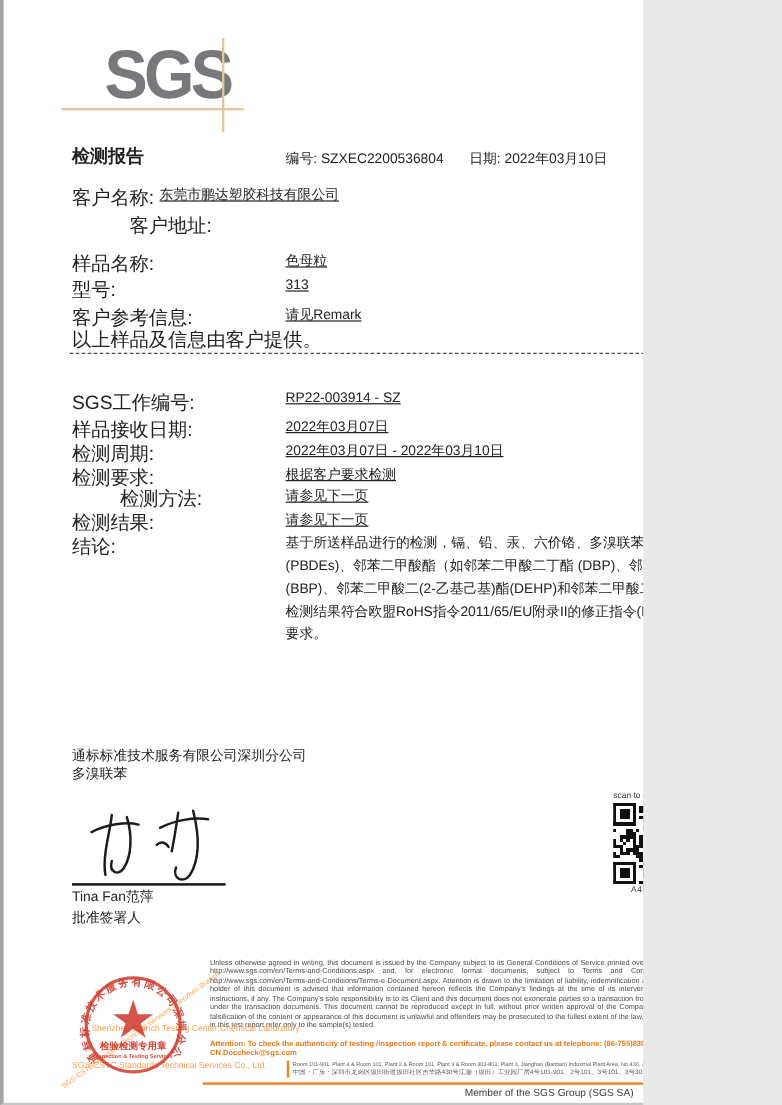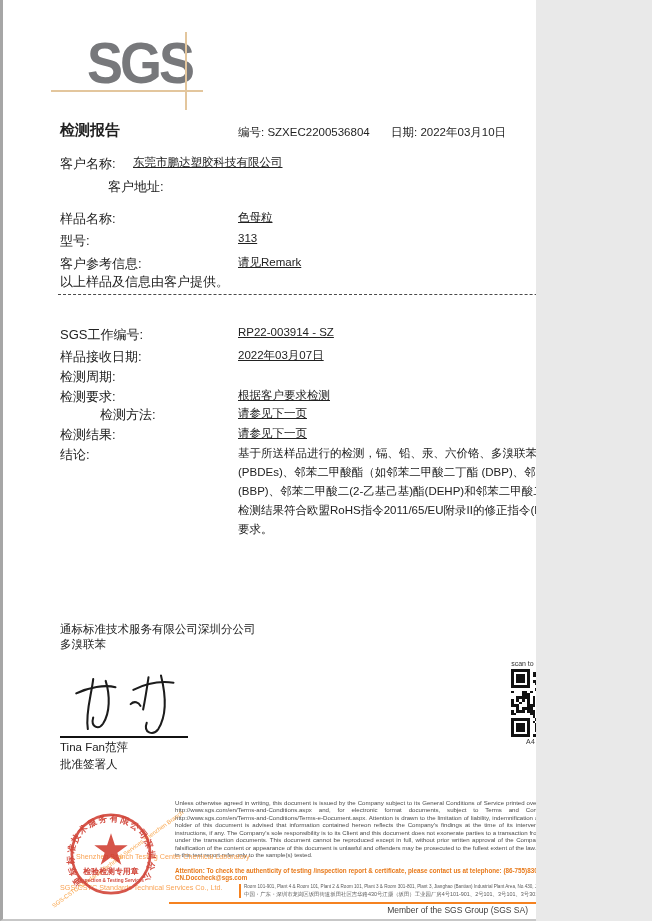--- a/index.html
+++ b/index.html
@@ -16,21 +16,21 @@
     font-size:54px;font-weight:900;color:#77787b;
     letter-spacing:-3px;transform:scaleY(1.06);transform-origin:top left;
     font-family:"Liberation Sans","DejaVu Sans",sans-serif;
   }
   .logo-hline{position:absolute;left:48px;top:90px;width:152px;height:2px;background:#e3c69d;}
   .logo-vline{position:absolute;left:182px;top:32px;width:2px;height:78px;background:#e3c69d;}
   
   .report-title{position:absolute;left:57px;top:121px;font-size:15px;font-weight:bold;color:#1f1f1f;}
   .hdr{position:absolute;top:125px;font-size:11.5px;color:#1f1f1f;white-space:nowrap;}
   
-  .row{position:absolute;left:57px;font-size:13px;color:#222;white-space:nowrap;}
+  .row{position:absolute;left:57px;font-size:16px;color:#222;white-space:nowrap;}
   .val{position:absolute;font-size:11.5px;color:#222;white-space:nowrap;text-decoration:underline;}
   .dashline{position:absolute;left:55px;top:294px;width:590px;border-top:1.5px dashed #4a4a4a;}
   .conclusion{
     position:absolute;left:235px;top:444px;width:407px;
     font-size:11.5px;line-height:19px;color:#222;text-align:left;
   }
   
   .sig-company{position:absolute;left:57px;top:622px;font-size:11.5px;color:#222;}
   .sig-auth{position:absolute;left:57px;top:637px;font-size:11.5px;color:#222;}
   .sig-svg{position:absolute;left:58px;top:672px;}
@@ -112,20 +112,21 @@
 
   <div class="dashline"></div>
 
   <div class="row" style="top:326px;">SGS工作编号:</div>
   <div class="val" style="left:235px;top:326px;">RP22-003914 - SZ</div>
 
   <div class="row" style="top:348px;">样品接收日期:</div>
   <div class="val" style="left:235px;top:348px;">2022年03月07日</div>
 
   <div class="row" style="top:368px;">检测周期:</div>
+  <div class="val" style="left:235px;top:368px;">2022年03月07日 - 2022年03月10日</div>
 
   <div class="row" style="top:388px;">检测要求:</div>
   <div class="val" style="left:235px;top:388px;">根据客户要求检测</div>
 
   <div class="row" style="top:406px;margin-left:40px;">检测方法:</div>
   <div class="val" style="left:235px;top:406px;">请参见下一页</div>
 
   <div class="row" style="top:426px;">检测结果:</div>
   <div class="val" style="left:235px;top:426px;">请参见下一页</div>
 

